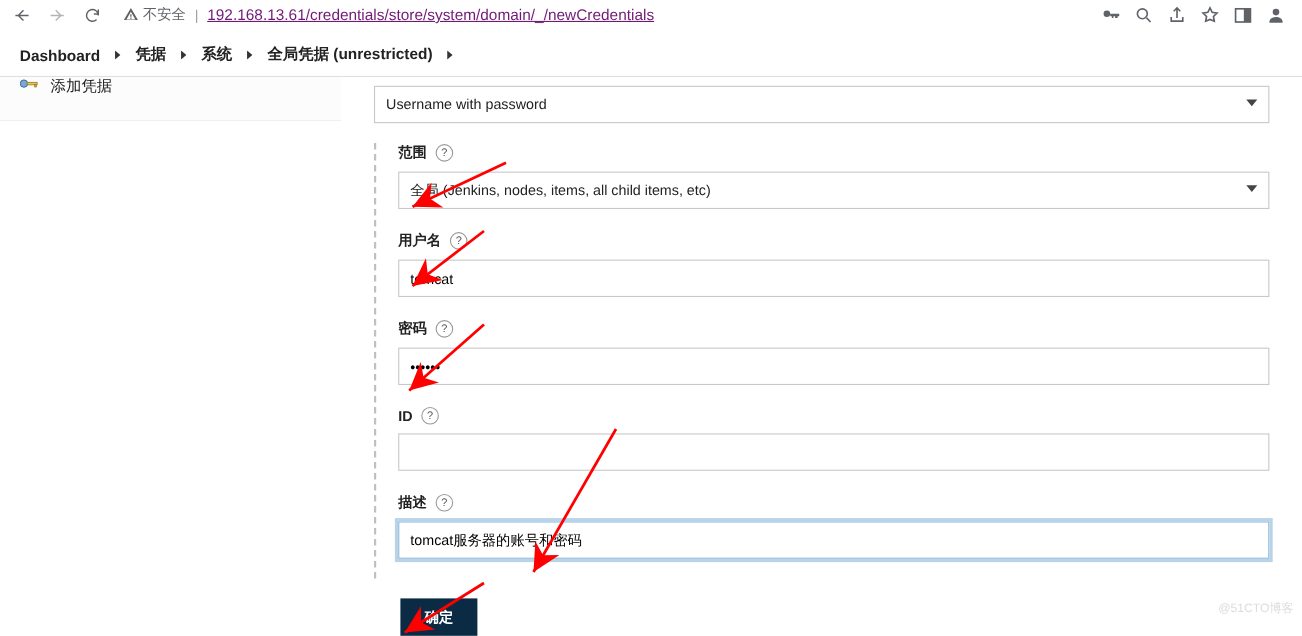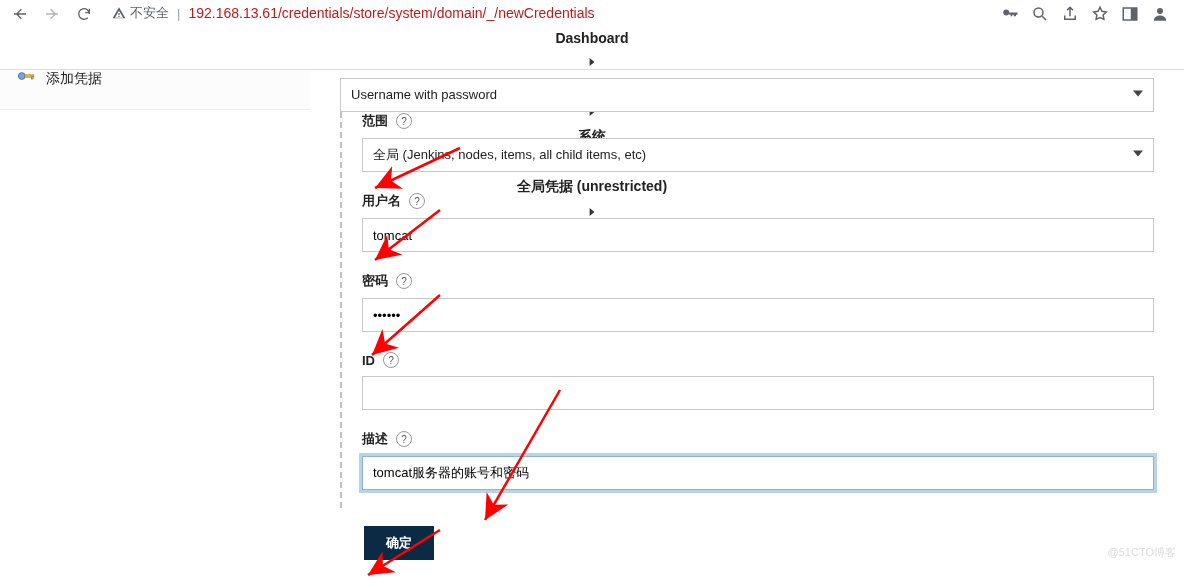--- a/index.html
+++ b/index.html
@@ -29,39 +29,39 @@
 .chrome-icon-btn.disabled { color: #b4b4b4; }
 .chrome-icon-btn svg { width: 16px; height: 16px; }
 .addr-box {
   flex: 1;
   height: 26px;
   display: flex; align-items: center;
   padding: 0 10px;
   gap: 8px;
 }
 .addr-text {
-  color: #b91c1c;
+  color: #701a75;
   font-size: 14px;
   white-space: nowrap;
+  text-decoration: underline;
 }
 .addr-sep { color: #9aa0a6; }
 .addr-warn { display:flex; align-items:center; gap:4px; color:#5f6368; font-size:13px; }
 .addr-warn svg { width:14px; height:14px; }
 .chrome-right { display:flex; align-items:center; gap:2px; padding-right:4px; }
 .chrome-right .chrome-icon-btn svg { width:18px; height:18px; }
 
 
 .breadcrumb {
   display: flex; align-items: center;
   height: 40px;
   padding: 0 18px;
   border-bottom: 1px solid #e0e0e0;
   gap: 12px;
   font-size: 14px;
-  flex-direction: column;
 }
 .crumb-link { color: #222; font-weight: 700; }
 .crumb-sep svg { width:8px; height:8px; color:#333; }
 .crumb-sep { display:flex; }
 
 
 .page { display:flex; }
 .sidebar {
   width: 310px;
   border-right: 0;
@@ -94,20 +94,21 @@
   font-size: 13px;
   background: #fff;
 }
 .select-caret {
   position:absolute; right:10px; top:50%; transform:translateY(-50%);
   pointer-events:none; color:#444;
 }
 .select-caret svg { width:12px; height:12px; }
 
 .form-block {
+  margin-top: 18px;
   border-left: 2px dashed #c0c0c0;
   padding-left: 20px;
   padding-bottom: 18px;
   position: relative;
 }
 .field-row { margin-bottom: 20px; position: relative; }
 .field-label {
   font-size: 13px; font-weight: 700; margin-bottom: 8px;
   display:flex; align-items:center; gap:8px;
 }

